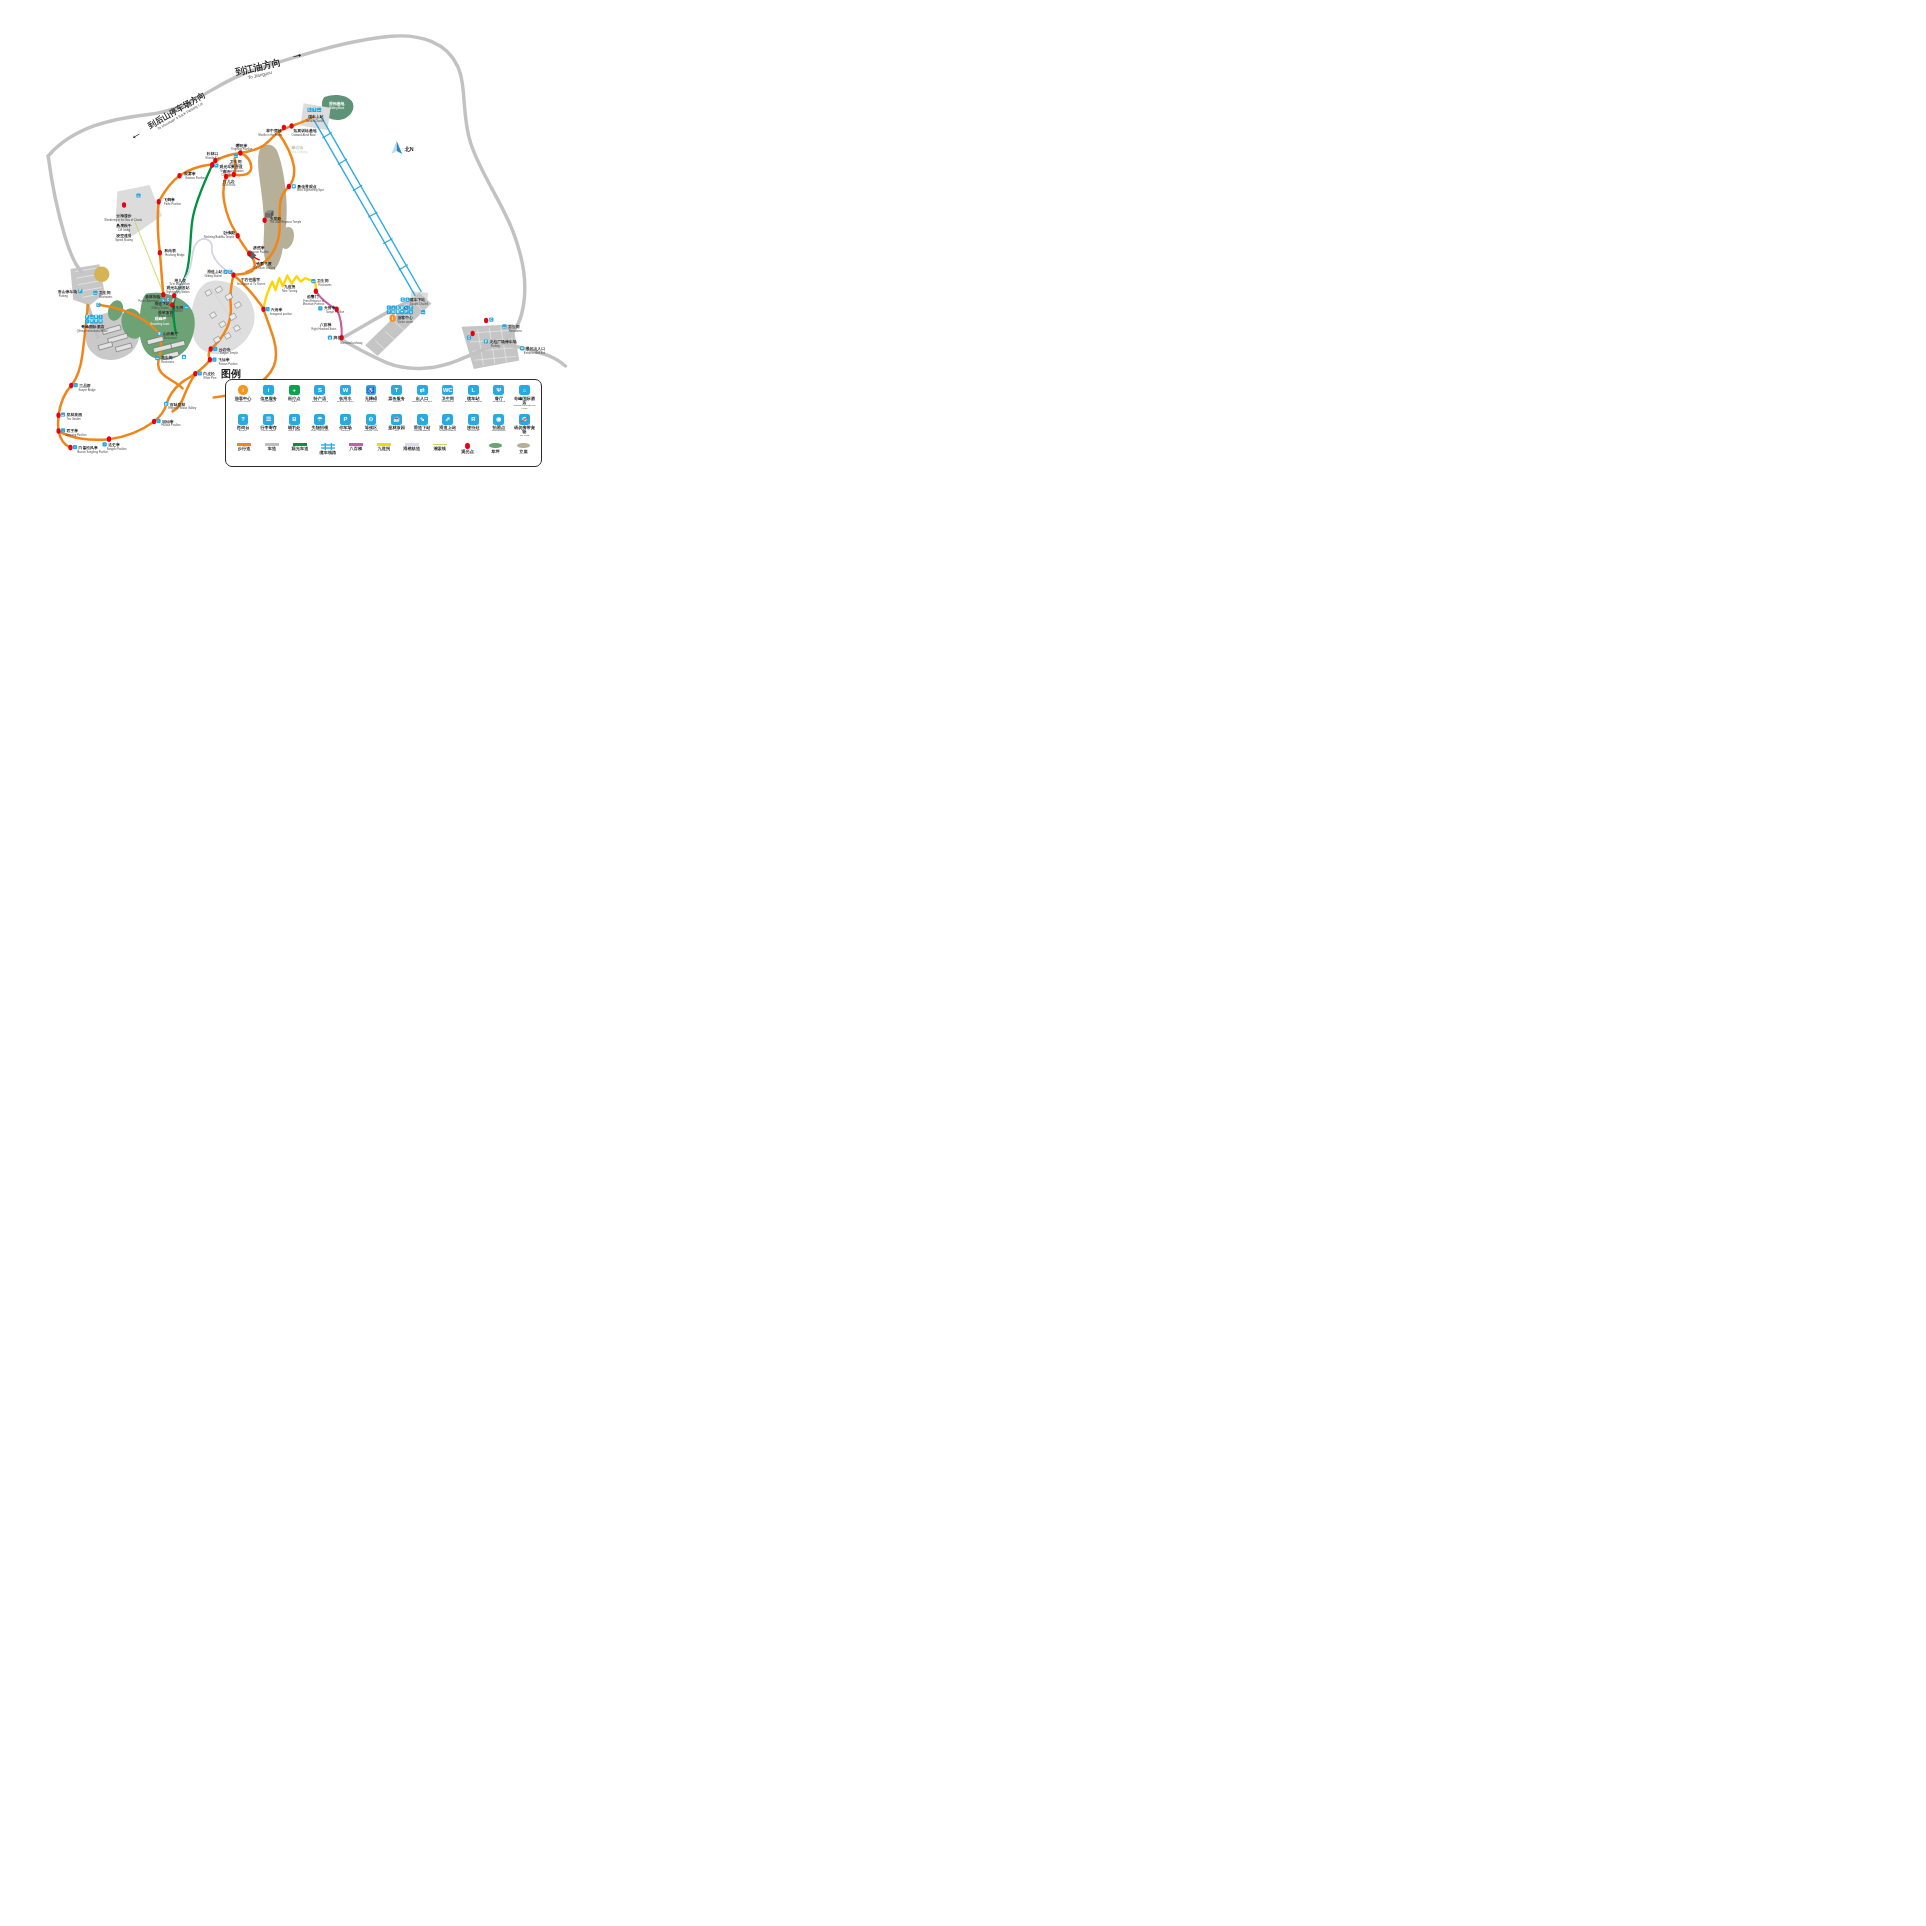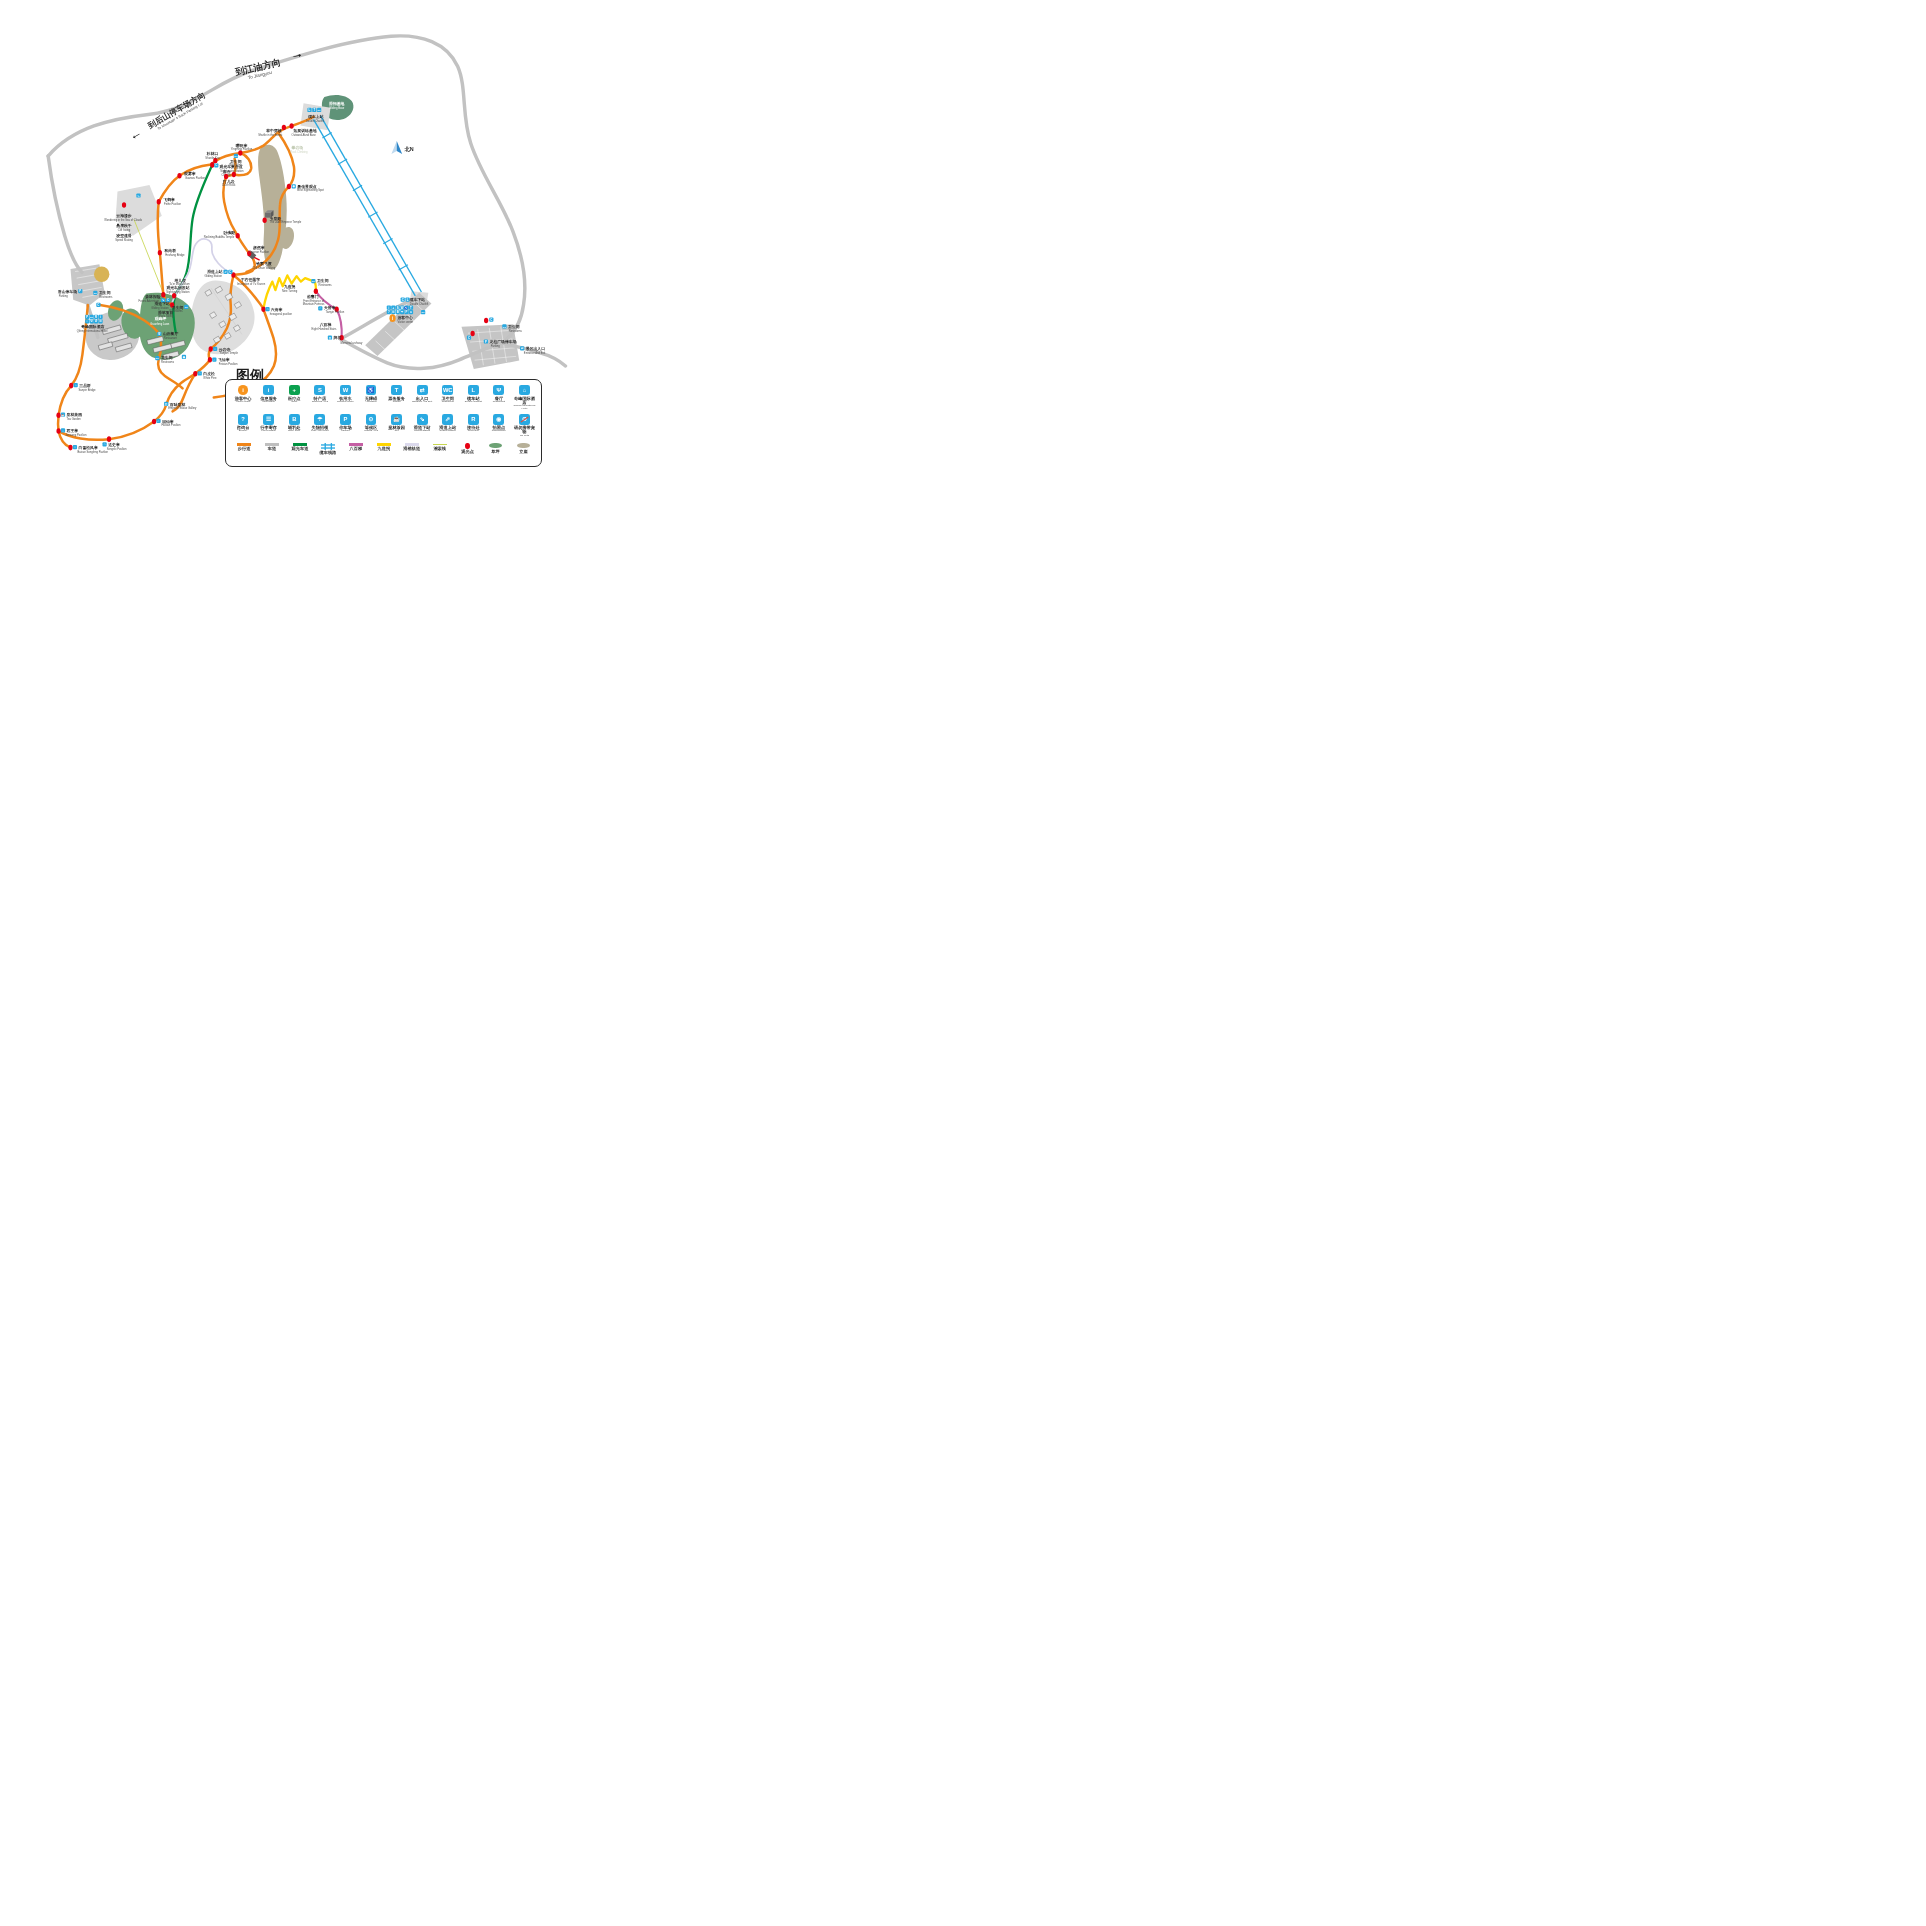--- a/index.html
+++ b/index.html
@@ -20,21 +20,21 @@
   .en{font-size:7px;fill:#4A4A4A;}
   .cn.white,.en.white{fill:#FFFFFF;}
   .cn.faint{fill:#C2CBB4;}
   .en.faint{fill:#CFD6C4;}
   .bldg{fill:#ECECEC;stroke:#6E6E6E;stroke-width:1.2;}
   .bldg2{fill:#E2E2E2;stroke:#555;stroke-width:1.2;}
   
   .legend{position:absolute;left:225px;top:379px;width:317px;height:88px;
           background:#fff;border:1.2px solid #2B2B2B;border-radius:7px;box-sizing:border-box;
           padding:3.9px 3.9px 1.5px 4.6px;}
-  .legend-title{position:absolute;left:236px;top:367px;font-size:14px;font-weight:bold;color:#1E1E1E;}
+  .legend-title{position:absolute;left:221px;top:367px;font-size:10px;font-weight:bold;color:#1E1E1E;}
   .lrow{display:flex;width:100%;justify-content:space-between;}
   .litem{width:25px;text-align:center;line-height:1.05;}
   .licon{width:10.8px;height:10.8px;border-radius:2.3px;background:#29A9E1;color:#fff;margin:0.8px auto 1.2px auto;
          display:flex;align-items:center;justify-content:center;font-size:5.8px;font-weight:bold;position:relative;}
   .licon.orange{background:#F7941E;border-radius:50%/45%;}
   .licon.green{background:#0BA14F;}
   .licon.nopets:after{content:"";position:absolute;left:0.8px;top:5px;width:9.2px;height:1px;
          background:#E8483B;transform:rotate(-35deg);}
   .lcn{font-size:4.2px;font-weight:bold;color:#2A2A2A;}
   .len{font-size:2.5px;color:#4A4A4A;}

